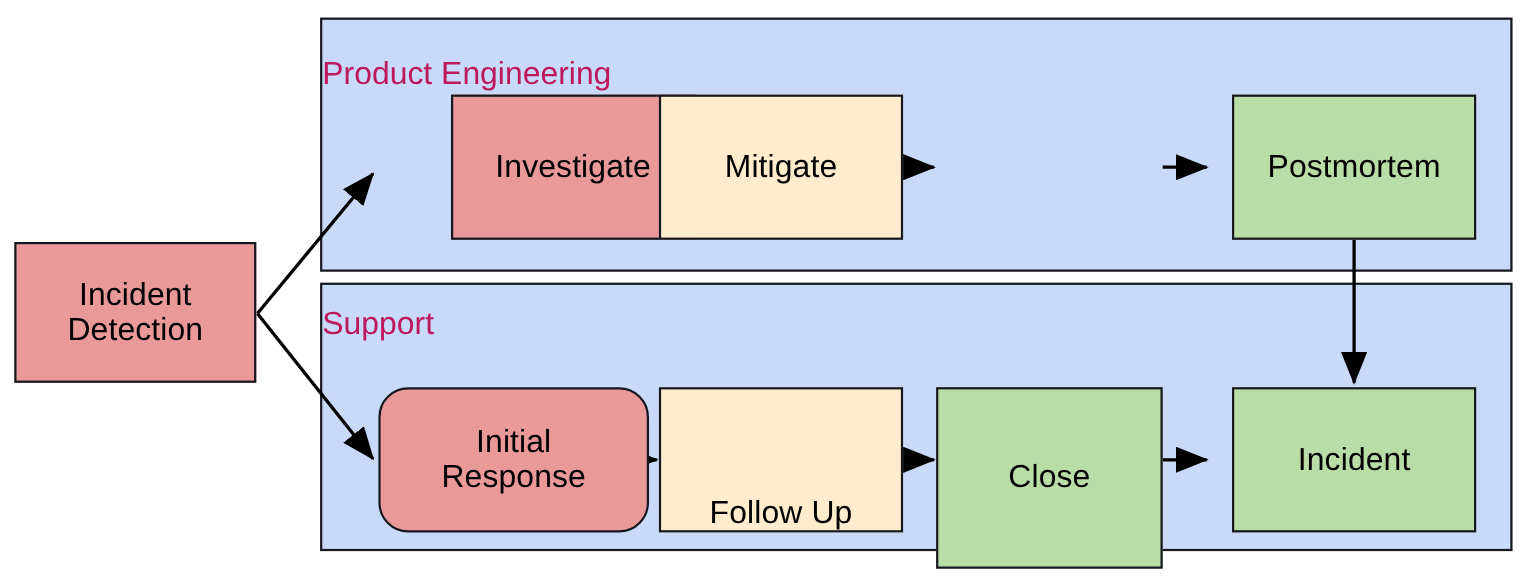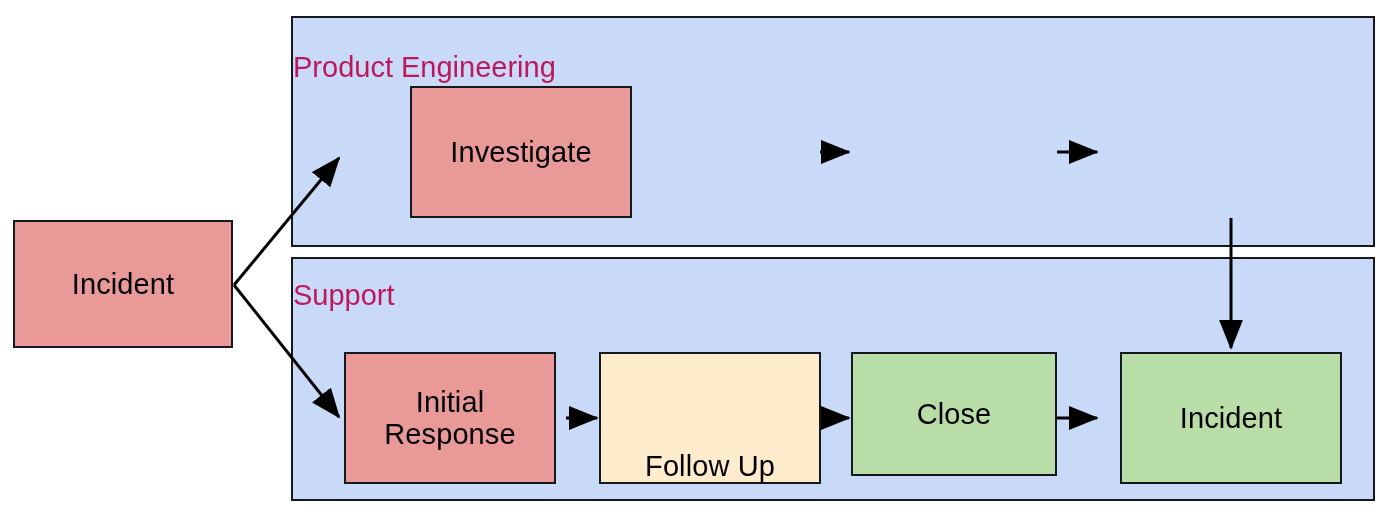--- a/index.html
+++ b/index.html
@@ -89,46 +89,57 @@
     <line x1="566" y1="418" x2="597" y2="418" stroke="#000000" stroke-width="3" marker-end="url(#arrow)"></line>
     <line x1="820" y1="418" x2="849" y2="418" stroke="#000000" stroke-width="3" marker-end="url(#arrow)"></line>
     <line x1="1057" y1="418" x2="1097" y2="418" stroke="#000000" stroke-width="3" marker-end="url(#arrow)"></line>
 
     <line x1="1231" y1="218" x2="1231" y2="348" stroke="#000000" stroke-width="3" marker-end="url(#arrow)"></line>
   </svg>
 
   <div class="node node-red" style="left:13px; top:220px; width:220px; height:128px;">
     <div>
       <span>Incident</span>
+      <span>Detection</span>
     </div>
   </div>
 
   <div class="node node-red" style="left:365px; top:86px; width:222px; height:132px;margin-left:45px;">
     <div>
       <span>Investigate</span>
     </div>
   </div>
 
+  <div class="node node-yellow" style="left:599px; top:86px; width:222px; height:132px;">
+    <div>
+      <span>Mitigate</span>
+    </div>
+  </div>
 
 
+  <div class="node node-green" style="left:1120px; top:86px; width:222px; height:132px;">
+    <div>
+      <span>Postmortem</span>
+    </div>
+  </div>
 
-  <div class="node node-red" style="left:344px; top:352px; width:212px; height:132px;">
+  <div class="node node-red" style="left:344px; top:352px; width:246px; height:132px;border-radius:27px;">
     <div>
       <span>Initial</span>
       <span>Response</span>
     </div>
   </div>
 
   <div class="node node-yellow" style="left:599px; top:352px; width:222px; height:132px;align-items:flex-end;">
     <div>
       <span>Follow Up</span>
     </div>
   </div>
 
-  <div class="node node-green" style="left:851px; top:352px; width:206px; height:124px;">
+  <div class="node node-green" style="left:851px; top:352px; width:206px; height:165px;">
     <div>
       <span>Close</span>
     </div>
   </div>
 
   <div class="node node-green" style="left:1120px; top:352px; width:222px; height:132px;">
     <div>
       <span>Incident</span>
     </div>
   </div>

